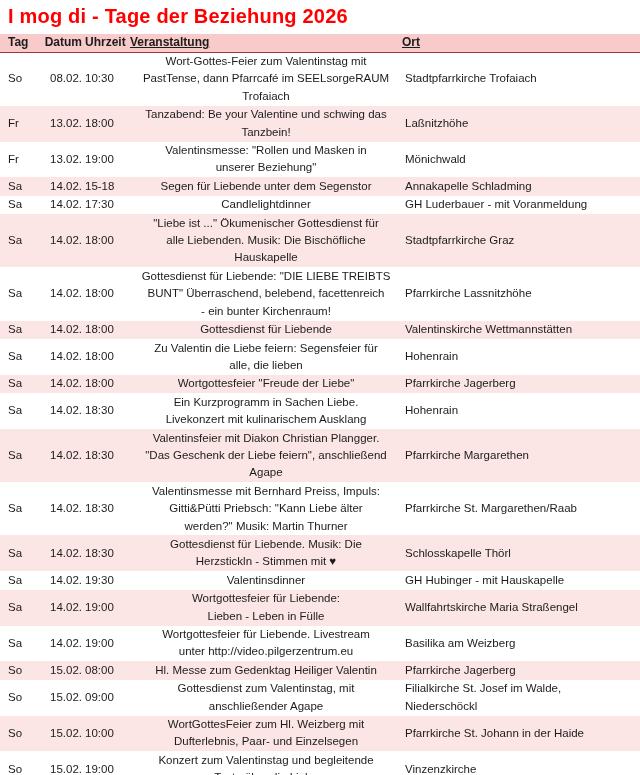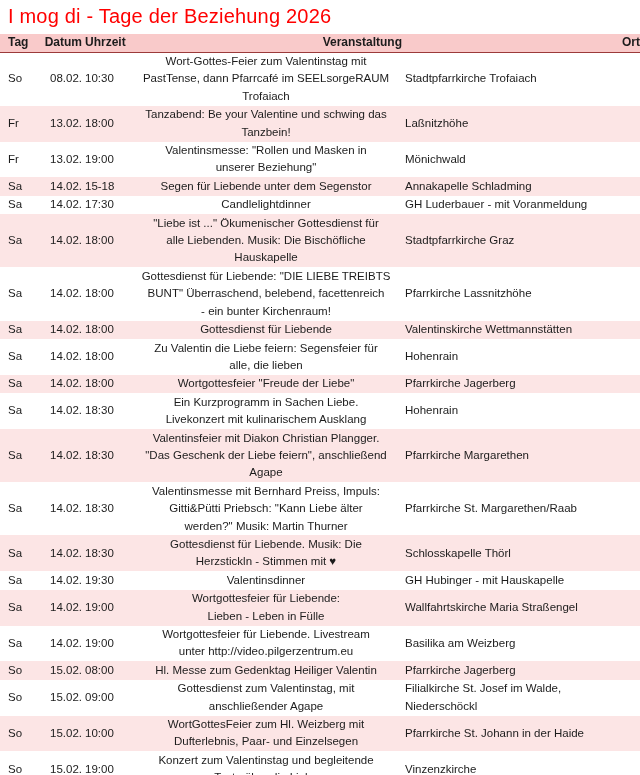--- a/index.html
+++ b/index.html
@@ -9,21 +9,21 @@
     height: 775px;
     background: #ffffff;
     font-family: "Liberation Sans", sans-serif;
     color: #1c1c1c;
     overflow: hidden;
   }
   .title {
     color: var(--title-red, #ff0000);
     font-size: 20px;
     line-height: 24px;
-    font-weight: normal;
+    font-weight: bold;
     margin: 4px 0 6px 8px;
     letter-spacing: 0.2px;
   }
   table.events {
     width: 640px;
     border-collapse: collapse;
     table-layout: fixed;
     font-size: 11.5px;
     line-height: 17.4px;
   }
@@ -38,21 +38,21 @@
   tbody td {
     padding: 0.5px 0;
     vertical-align: middle;
   }
   tbody tr.alt td { background: var(--row-alt-bg, #fce5e5); }
   .c-tag      { text-align: left;  padding-left: 8px; white-space: nowrap; margin-top: 8px; }
   .c-datum    { text-align: right;  padding-left: 3px; white-space: nowrap; }
   .c-uhrzeit  { text-align: left;  padding-left: 3px; white-space: nowrap; }
   .c-veranstaltung { text-align: center; white-space: pre-line; }
   .c-ort      { text-align: left;  padding-left: 3px; white-space: pre-line; }
-  th.c-veranstaltung, th.c-ort { text-align: right; padding-left: 0; }
+  th.c-veranstaltung, th.c-ort { text-align: left; padding-left: 0; text-decoration: underline; }
 </style>
 </head>
 <body>
 
 <div class="page">
   <h1 class="title">I mog di - Tage der Beziehung 2026</h1>
 
   <table class="events">
     <colgroup>
       <col style="width:34px">

